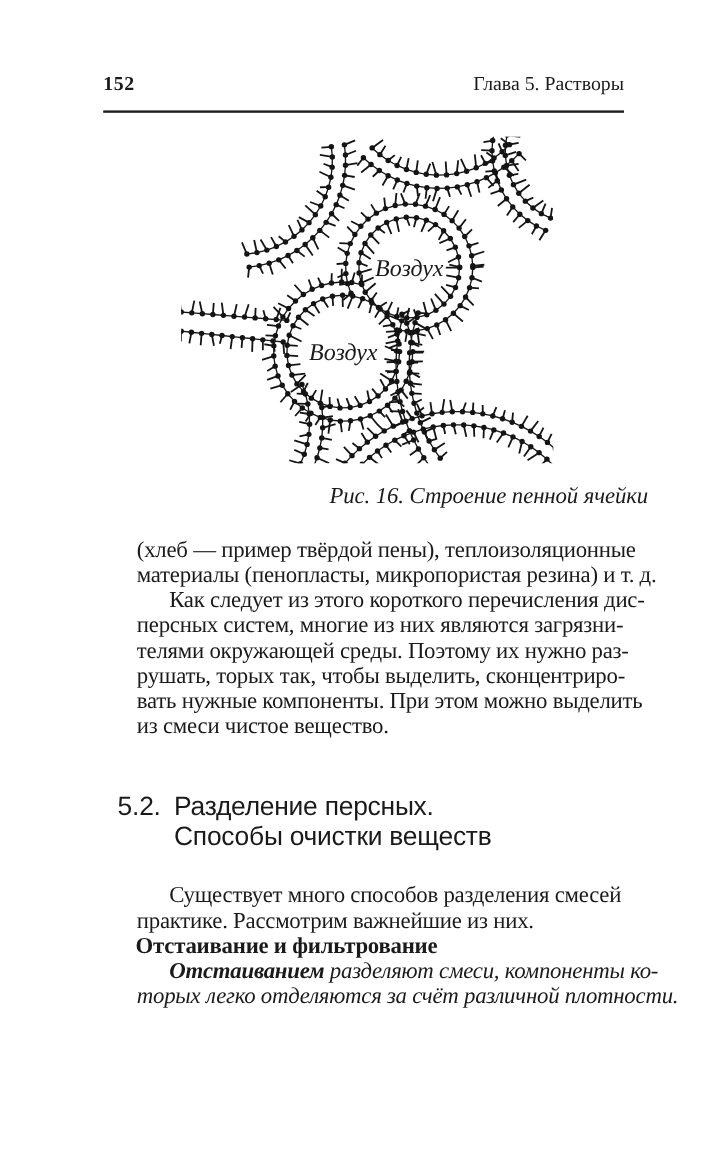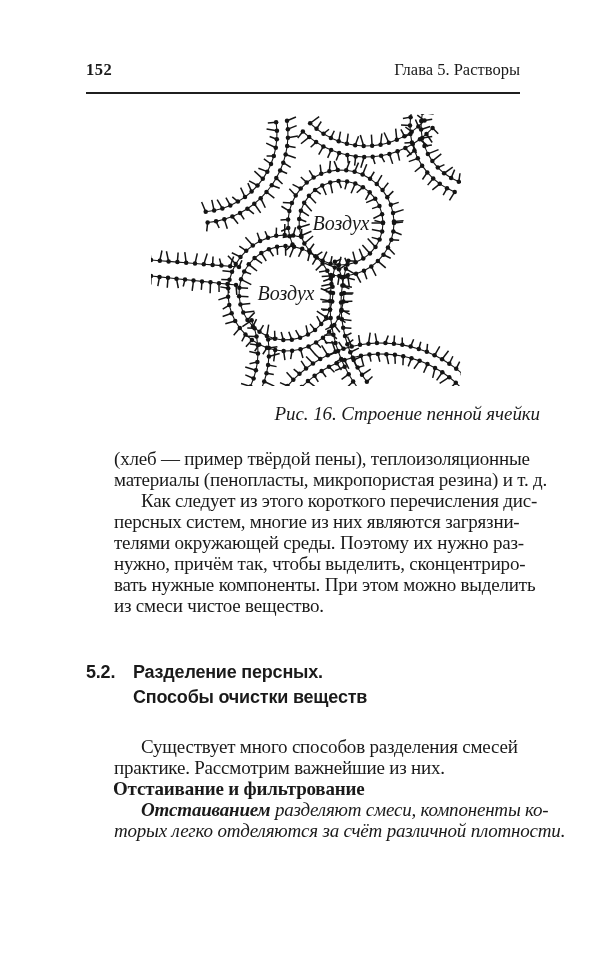--- a/index.html
+++ b/index.html
@@ -20,22 +20,22 @@
   .airlabel{font-family:"Liberation Serif",serif;font-size:20px;fill:#1a1a1a;}
   figcaption{
     text-align:right;font-size:19px;margin:17px 60px 0 66px;letter-spacing:-0.1px;
   }
   .textcol{
     margin:23px 78px 0 86px;font-size:19px;line-height:21px;letter-spacing:-0.2px;
   }
   .line{white-space:nowrap;margin-left:28px;}
   .indent{text-indent:27px;}
   .heading{
-    display:flex;font-family:"Liberation Sans",sans-serif;font-weight:700;
-    font-size:18px;line-height:24.5px;margin:44px 0 0 0;letter-spacing:-0.2px;
+    display:flex;font-family:"Liberation Sans",sans-serif;font-weight:400;
+    font-size:22px;line-height:24.5px;margin:44px 0 0 12px;letter-spacing:-0.2px;
   }
   .secnum{width:47px;flex:none;}
   .p3{margin-top:27px;}
   .subhead{font-weight:700;text-indent:27px;}
   .italicpara{font-style:italic;}
   .italicpara b{font-weight:700;}
 </style>
 </head>
 <body>
 
@@ -1087,21 +1087,21 @@
 
     <div class="para">
       <div class="line">(хлеб — пример твёрдой пены), теплоизоляционные</div>
       <div class="line">материалы (пенопласты, микропористая резина) и т. д.</div>
     </div>
 
     <div class="para">
       <div class="line indent">Как следует из этого короткого перечисления дис-</div>
       <div class="line">персных систем, многие из них являются загрязни-</div>
       <div class="line">телями окружающей среды. Поэтому их нужно раз-</div>
-      <div class="line">нужно, причём так, чтобы выделить, сконцентриро-</div>
+      <div class="line">рушать, торых так, чтобы выделить, сконцентриро-</div>
       <div class="line">вать нужные компоненты. При этом можно выделить</div>
       <div class="line">из смеси чистое вещество.</div>
     </div>
 
     <div class="heading">
       <span class="secnum">5.2.</span>
       <span class="sectitle">
         <div>Разделение персных.</div>
         <div>Способы очистки веществ</div>
       </span>

